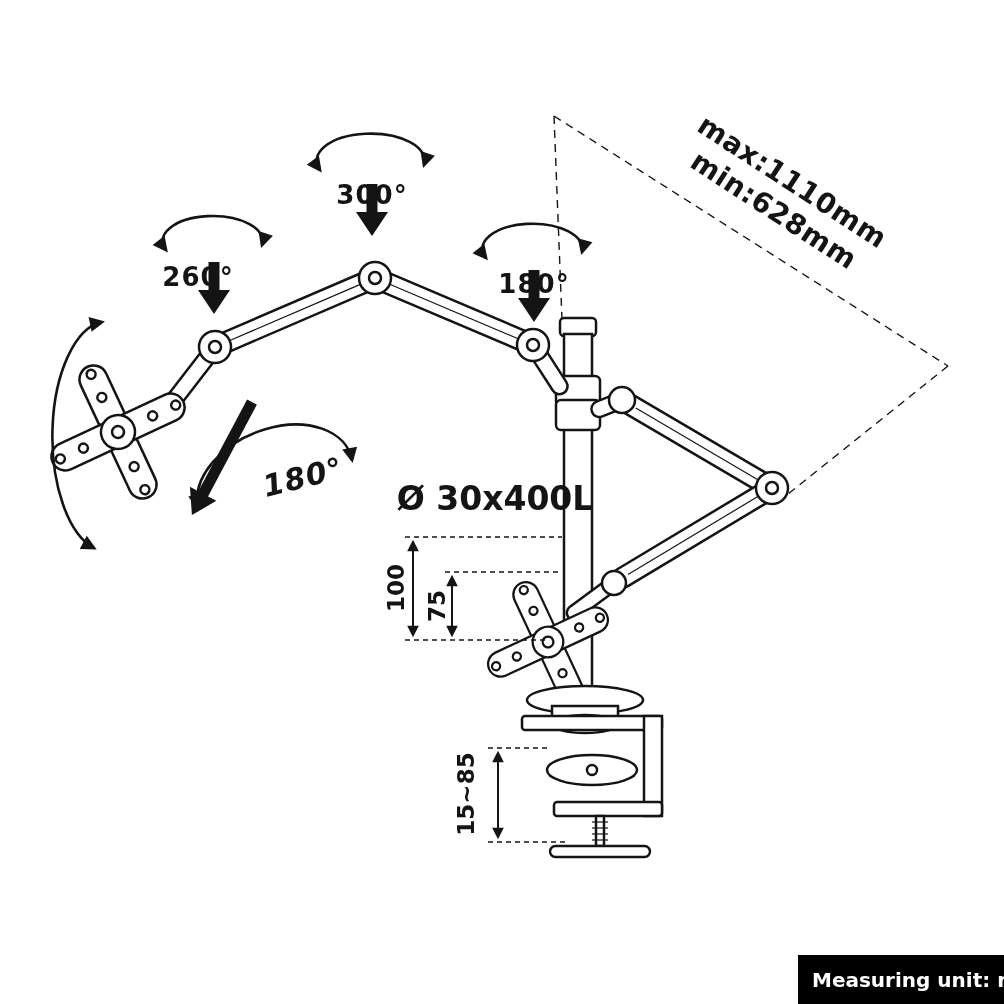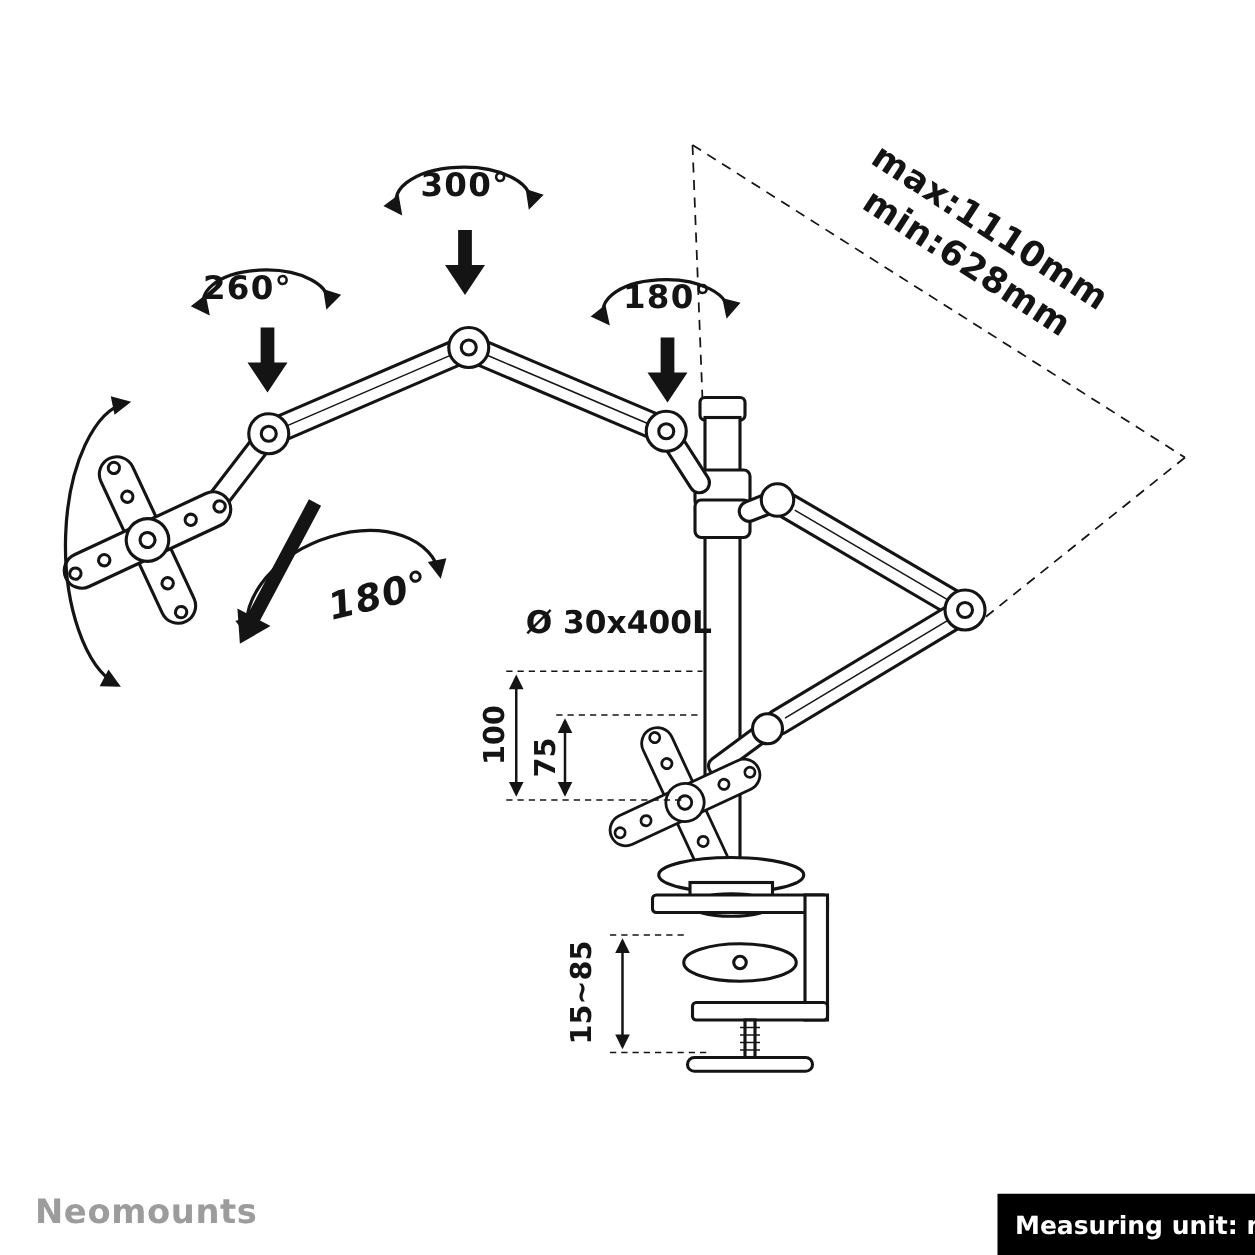--- a/index.html
+++ b/index.html
@@ -22,31 +22,31 @@
   .dimln { stroke:var(--color-line,#111); stroke-width:2px; fill:none; }
   .ext   { stroke:var(--color-line,#111); stroke-width:1.3px; stroke-dasharray:5 4; fill:none; }
   .arc   { stroke:var(--color-line,#111); stroke-width:2.6px; fill:none; }
   .solid { fill:var(--color-line,#111); stroke:none; }
 
   
   .label {
     position:absolute; transform:translate(-50%,-50%);
     font-weight:bold; color:var(--color-line,#111); white-space:nowrap;
   }
-  .deg { font-size:26px; letter-spacing:1px; }
+  .deg { font-size:26px; letter-spacing:1px;margin-top:46px; }
   .deg-italic {
     font-style:italic; font-size:30px; letter-spacing:1px;
     transform:translate(-50%,-50%) rotate(-14deg);
   }
   .maxmin {
     font-size:28px; letter-spacing:.5px; text-align:center; line-height:1.2;
     transform:translate(-50%,-50%) rotate(33deg);
   }
   .dimv { font-size:23px; transform:translate(-50%,-50%) rotate(-90deg); }
-  .pole-label { font-size:25px; font-weight:600; }
+  .pole-label { font-size:33px; font-weight:600; }
 
   .brand {
     position:absolute; left:28px; top:954px;
     font-size:27px; font-weight:bold; letter-spacing:.5px;
     color:var(--color-brand_gray,#9c9c9c);
   }
   .unit-box {
     position:absolute; right:0; bottom:0; width:206px; height:49px;
     background:var(--color-footer_bg,#000);
     color:var(--color-footer_text,#fff);
@@ -222,19 +222,18 @@
   </div>
 
   <div class="label pole-label" style="left:495px; top:498px;">Ø 30x400L</div>
 
   <div class="label dimv" style="left:396px; top:588px;">100</div>
 
   <div class="label dimv" style="left:437px; top:606px;">75</div>
 
   <div class="label dimv" style="left:466px; top:794px;">15~85</div>
 
-  <div class="brand">Neomounts</div>
 
   <div class="unit-box">
     <span>Measuring unit: mm</span>
   </div>
 
 </div>
 
 </body></html>

